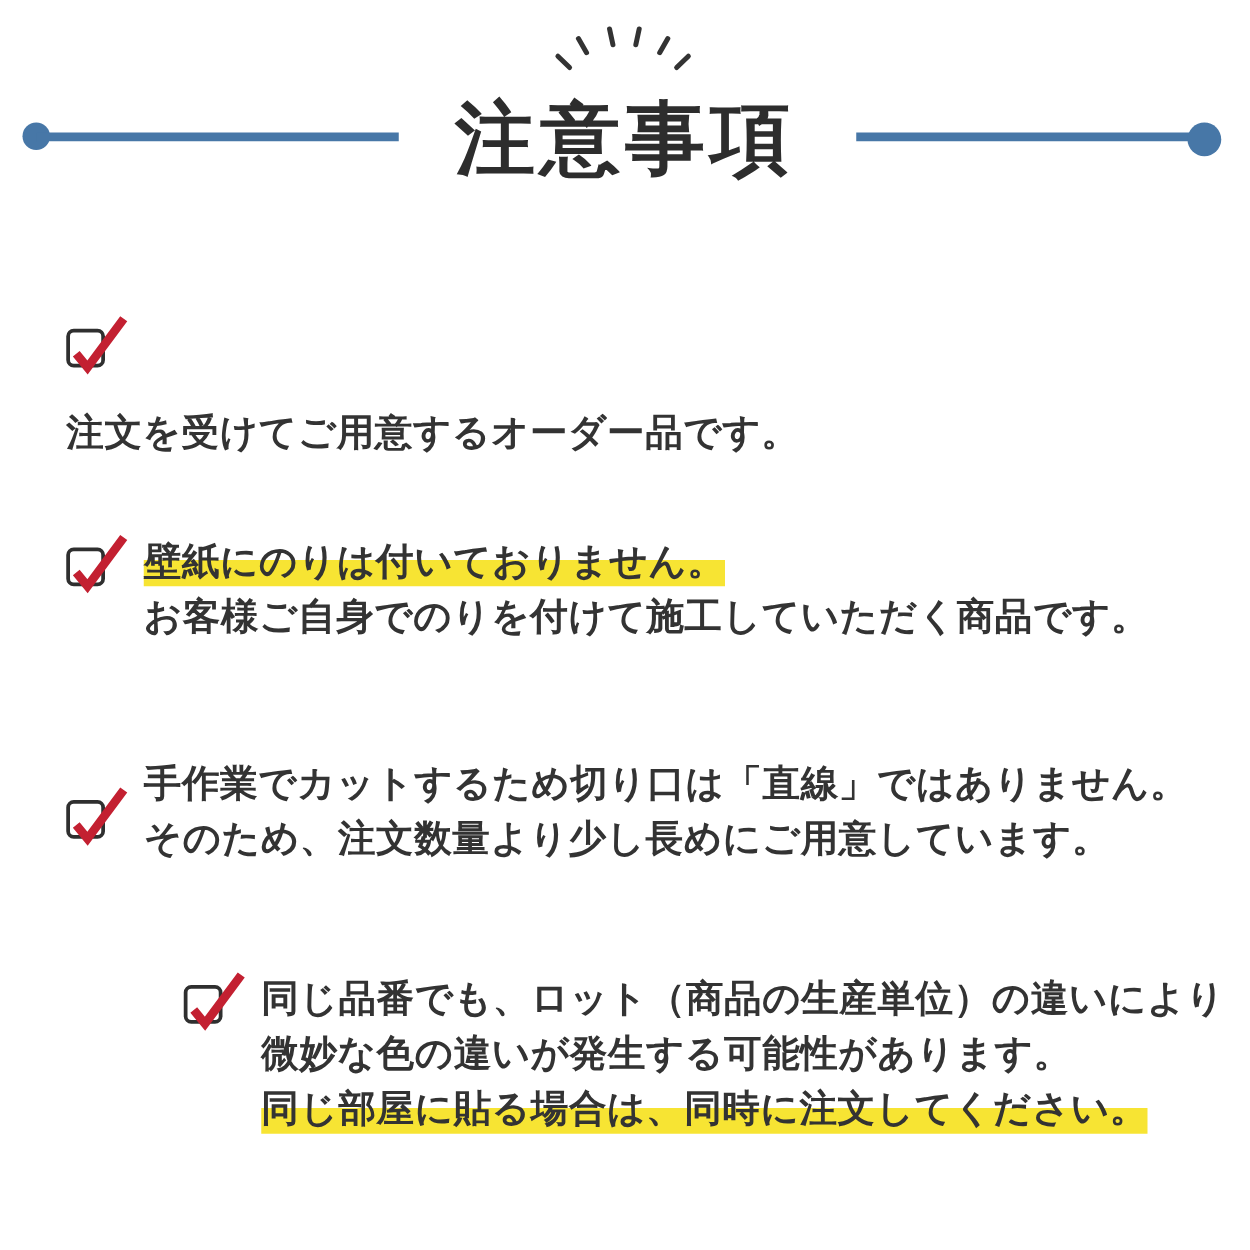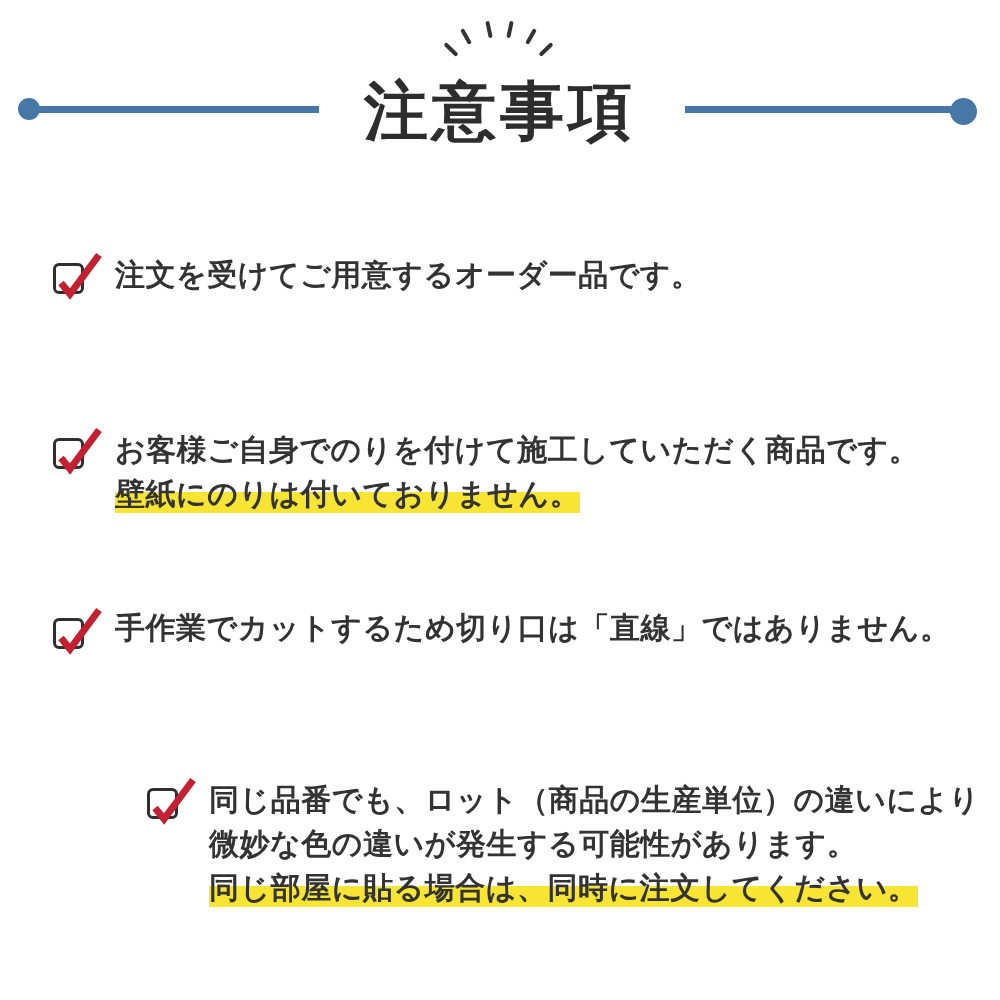--- a/index.html
+++ b/index.html
@@ -39,21 +39,21 @@
   .checkbox{
     position:relative;flex:0 0 31px;width:31px;height:31px;margin-top:10px;
     border:3px solid #2f2f2f;border-radius:6px;background:#fff;
   }
   .checkbox svg{position:absolute;left:-6px;top:-16px;width:53px;height:51px;overflow:visible;}
   .lines{font-size:30px;line-height:44px;font-weight:700;color:var(--text);letter-spacing:0.5px;}
   .hl{
     background-image:linear-gradient(to bottom,transparent 42%,var(--highlight-yellow) 42%);
     padding-bottom:3px;
   }
-  .item.i1{top:253px;}
+  .item.i1{top:253px;flex-direction:column;}
   .item.i2{top:428px;}
   .item.i3{top:606px;align-items:center;}
   .item.i4{top:778px;justify-content:flex-end;}
 </style>
 </head>
 <body>
 
 <div class="page">
 
   <div class="rays">
@@ -83,33 +83,34 @@
     </div>
   </div>
 
   <div class="item i2">
     <span class="checkbox">
       <svg viewBox="0 0 53 51">
         <path d="M11 33 L20 44 L49 5" fill="none" stroke="#c32031" stroke-width="7"></path>
       </svg>
     </span>
     <div class="lines">
+      <div><span class="hl">壁紙にのりは付いておりません。</span></div>
       <div><span>お客様ご自身でのりを付けて施工していただく商品です。</span></div>
-      <div><span class="hl">壁紙にのりは付いておりません。</span></div>
     </div>
   </div>
 
   <div class="item i3">
     <span class="checkbox">
       <svg viewBox="0 0 53 51">
         <path d="M11 33 L20 44 L49 5" fill="none" stroke="#c32031" stroke-width="7"></path>
       </svg>
     </span>
     <div class="lines">
       <div><span>手作業でカットするため切り口は「直線」ではありません。</span></div>
+      <div><span>そのため、注文数量より少し長めにご用意しています。</span></div>
     </div>
   </div>
 
   <div class="item i4">
     <span class="checkbox">
       <svg viewBox="0 0 53 51">
         <path d="M11 33 L20 44 L49 5" fill="none" stroke="#c32031" stroke-width="7"></path>
       </svg>
     </span>
     <div class="lines">

